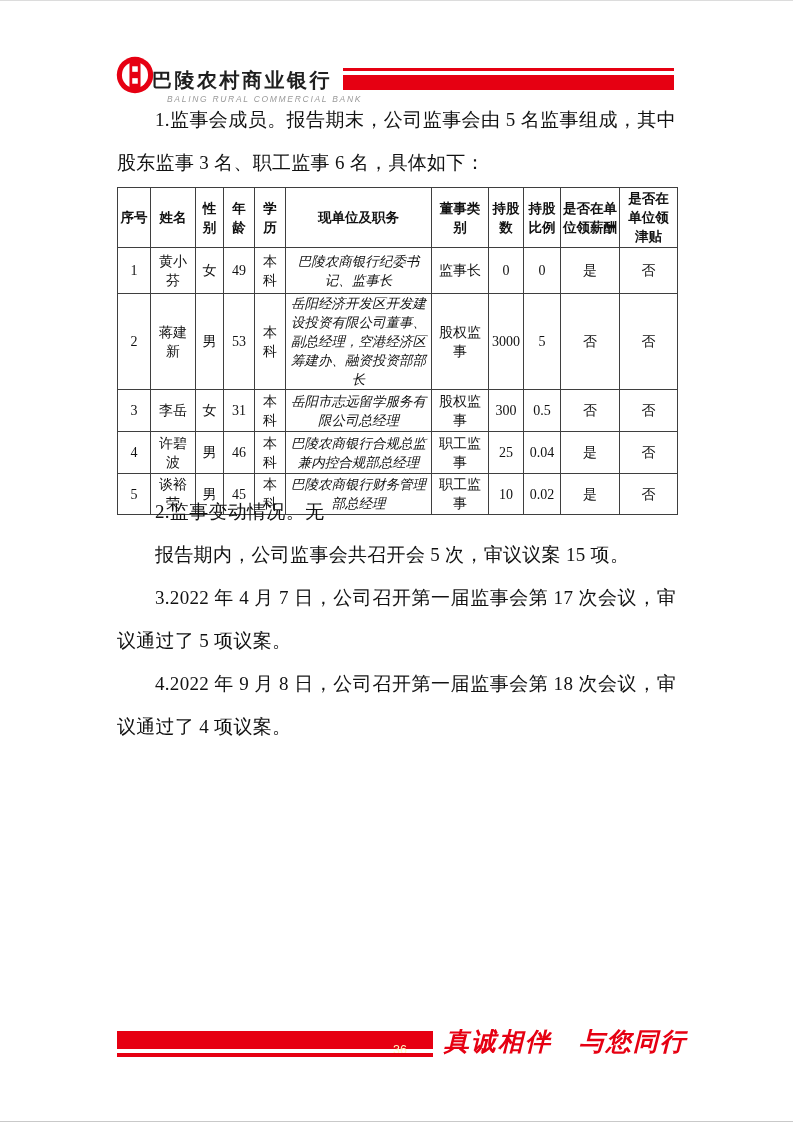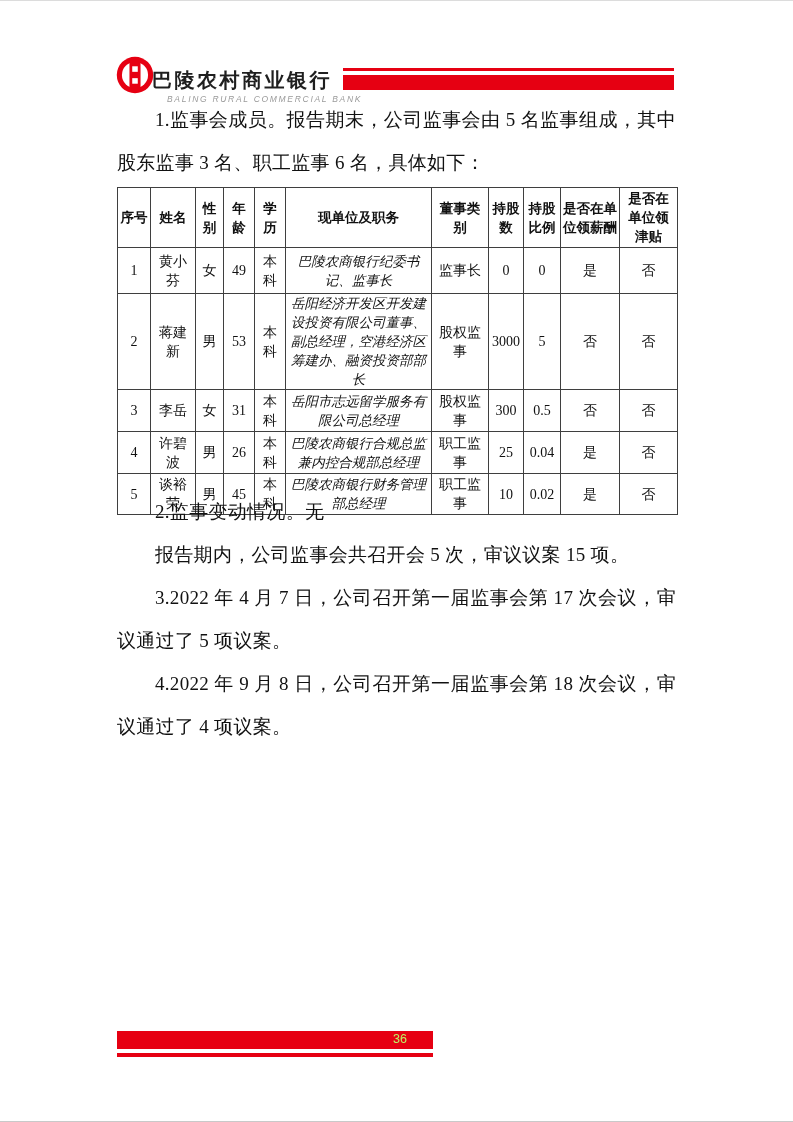--- a/index.html
+++ b/index.html
@@ -55,21 +55,21 @@
   table.sup tbody tr:nth-child(3){ height:42px; }
   table.sup tbody tr:nth-child(4){ height:42px; }
   table.sup tbody tr:nth-child(5){ height:40px; }
 
   
   .fbar-thick {
     position:absolute; left:117px; top:1030px; width:316px; height:18px;
     background:#e60012;
   }
   .pagenum {
-    position:absolute; right:26px; top:1px; font-size:12.5px; color:#bef264;
+    position:absolute; right:26px; top:12px; font-size:12.5px; color:#fef9c3;
     font-family:"Liberation Sans","DejaVu Sans",sans-serif;
   }
   .fbar-thin {
     position:absolute; left:117px; top:1052px; width:316px; height:4px;
     background:#e60012;
   }
   .slogan {
     position:absolute; left:444px; top:1024px; width:235px;
     font-size:25px; font-weight:bold; font-style:italic; color:#e60012;
     letter-spacing:2px; white-space:nowrap;
@@ -162,21 +162,21 @@
           <td>股权监事</td>
           <td>300</td>
           <td>0.5</td>
           <td>否</td>
           <td>否</td>
         </tr>
         <tr>
           <td>4</td>
           <td>许碧波</td>
           <td>男</td>
-          <td>26</td>
+          <td>46</td>
           <td>本科</td>
           <td>巴陵农商银行合规总监兼内控合规部总经理</td>
           <td>职工监事</td>
           <td>25</td>
           <td>0.04</td>
           <td>是</td>
           <td>否</td>
         </tr>
         <tr>
           <td>5</td>
@@ -198,14 +198,15 @@
     <p>2.监事变动情况。无</p>
     <p>报告期内，公司监事会共召开会 5 次，审议议案 15 项。</p>
     <p>3.2022 年 4 月 7 日，公司召开第一届监事会第 17 次会议，审议通过了 5 项议案。</p>
     <p>4.2022 年 9 月 8 日，公司召开第一届监事会第 18 次会议，审议通过了 4 项议案。</p>
   </div>
 
   <div class="fbar-thick">
     <span class="pagenum">36</span>
   </div>
   <div class="fbar-thin"></div>
+  <div class="slogan">真诚相伴　与您同行</div>
 
 </div>
 
 </body></html>

